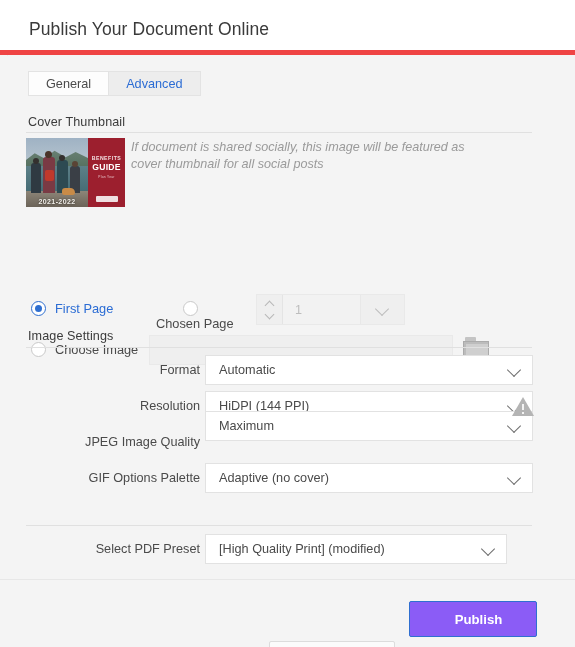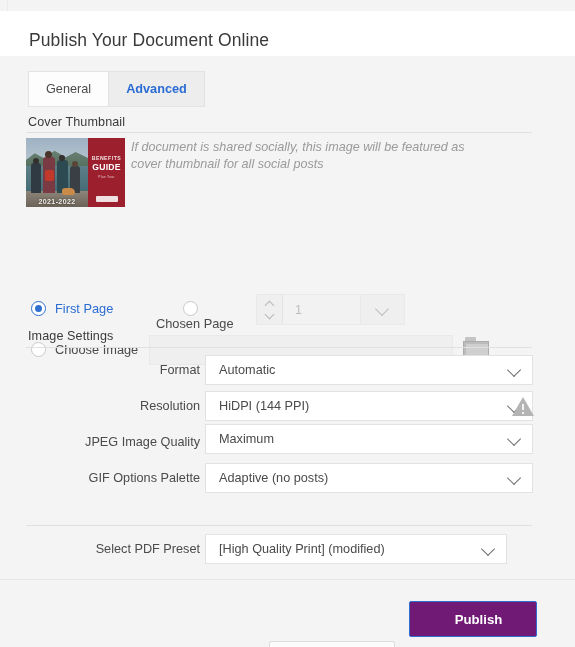--- a/index.html
+++ b/index.html
@@ -17,50 +17,49 @@
   .edge-left{
     position:absolute; left:0; top:0; width:8px; height:647px;
     background:#f4f4f4; border-right:1px solid #ececec;
   }
 
   
   .header{
     position:absolute; left:0; top:0; width:575px; height:55px;
     background:#ffffff;
     border-bottom:5px solid #ef4444;
-    margin-top:11px;
   }
   .header-title{
     position:absolute; left:29px; top:19px;
     font-size:17.5px; font-weight:400; color:#3a3a3a;
     letter-spacing:.1px;
   }
 
   
   .body-area{
     position:absolute; left:0; top:56px; width:575px; height:523px;
     background:#f4f4f4;
   }
 
   
   .tabs{
     position:absolute; left:28px; top:15px;
     display:flex;
   }
   .tab{
-    height:36px; padding:0 17px;
+    height:25px; padding:0 17px;
     display:flex; align-items:center; justify-content:center;
     font-size:12.7px; color:#4b4b4b;
     border:1px solid #e3e3e3;
     background:#fdfdfd;
     cursor:pointer; user-select:none;
   }
   .tab + .tab { border-left:none; }
   .tab.active{
-    background:#ededed; color:#2b6cd4; font-weight:700;
+    background:#ededed; color:#2b6cd4; font-weight:400;
     border-color:#e3e3e3;
   }
 
   
   .section-head{
     position:absolute;
     font-size:12.6px; font-weight:normal; color:#3b3b3b;
     letter-spacing:.1px;
   }
   .section-rule{
@@ -279,21 +278,21 @@
     font-size:13.2px; cursor:pointer; user-select:none;
   }
   .btn-cancel{
     left:269px; width:126px;
     background:#fbfbfb; border:1px solid #dcdcdc; color:#3b3b3b;
     border-radius:2px;
     margin-top:40px;
   }
   .btn-publish{
     left:409px; width:128px;
-    background:#701a75; color:#ffffff; font-weight:bold;
+    background:#8b5cf6; color:#ffffff; font-weight:bold;
     border:1px solid #2f6fd0; border-radius:2px;padding-left:11px;
   }
 </style>
 </head>
 <body>
 
 <div class="edge-left"></div>
 
 <div class="header">
   <div class="header-title">Publish Your Document Online</div>
@@ -385,30 +384,30 @@
 
   <div class="form-label" style="top:343px;">Resolution</div>
   <div class="select" style="top:335px;">
     <div class="select-text">HiDPI (144 PPI)</div>
     <div class="select-arrow">
         <div class="c"></div>
       </div>
   </div>
 
   <div class="form-label" style="top:379px;">JPEG Image Quality</div>
-  <div class="select" style="top:368px;justify-content:space-between;">
+  <div class="select" style="top:355px;justify-content:space-between;">
     <div class="select-text">Maximum</div>
     <div class="select-arrow">
         <div class="c"></div>
       </div>
   </div>
 
   <div class="form-label" style="top:415px;">GIF Options Palette</div>
   <div class="select" style="top:407px;">
-    <div class="select-text">Adaptive (no posts)</div>
+    <div class="select-text">Adaptive (no cover)</div>
     <div class="select-arrow">
         <div class="c"></div>
       </div>
   </div>
 
   <div class="section-rule" style="left:26px; top:469px; width:506px;"></div>
 
   <div class="form-label" style="top:486px;">Select PDF Preset</div>
   <div class="select wide" style="top:478px;">
     <div class="select-text">[High Quality Print] (modified)</div>

